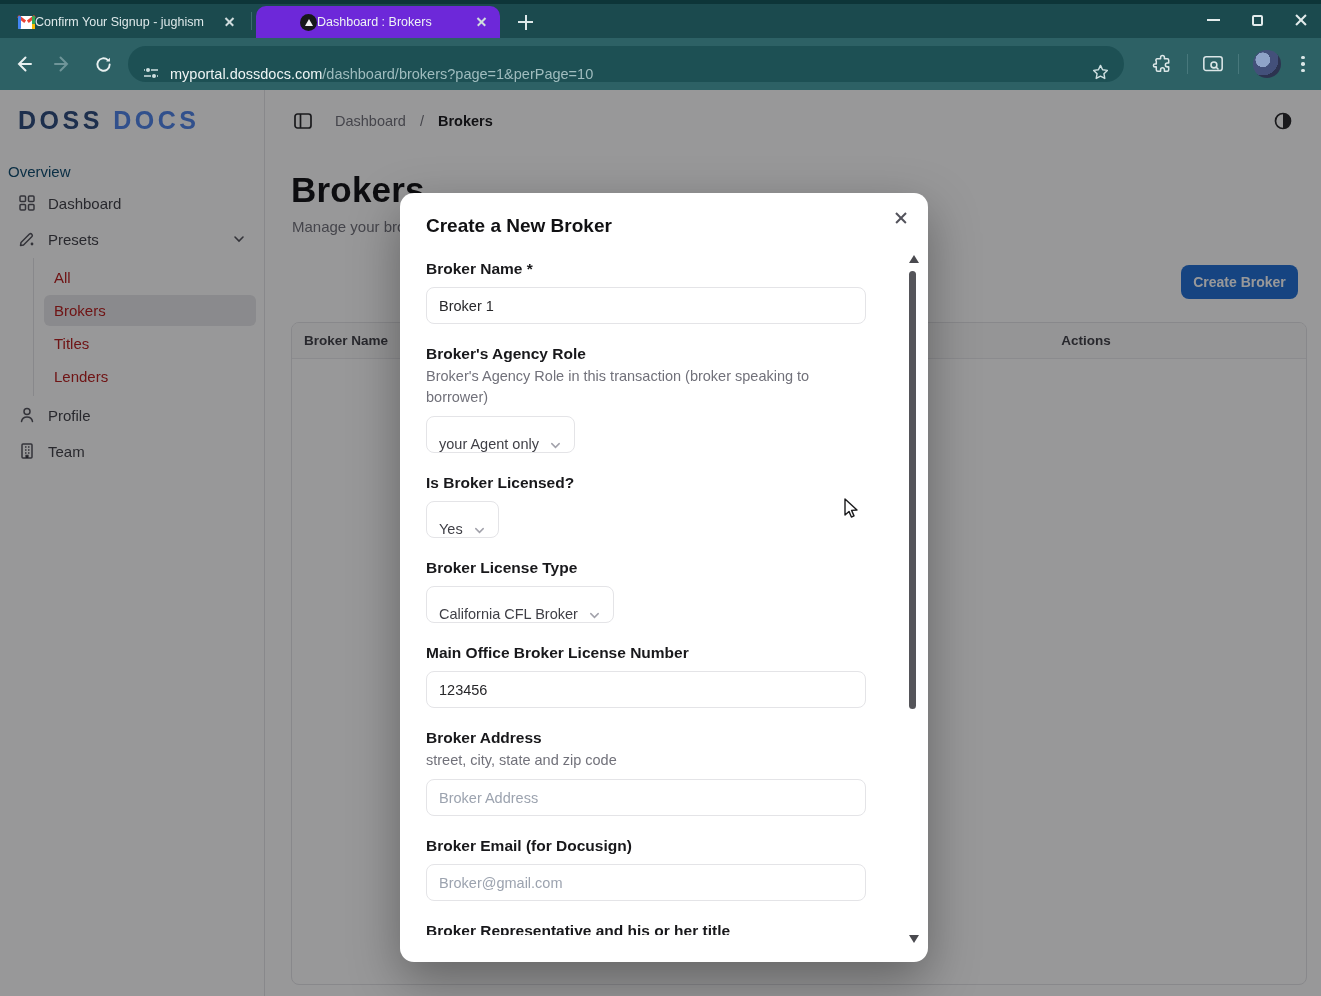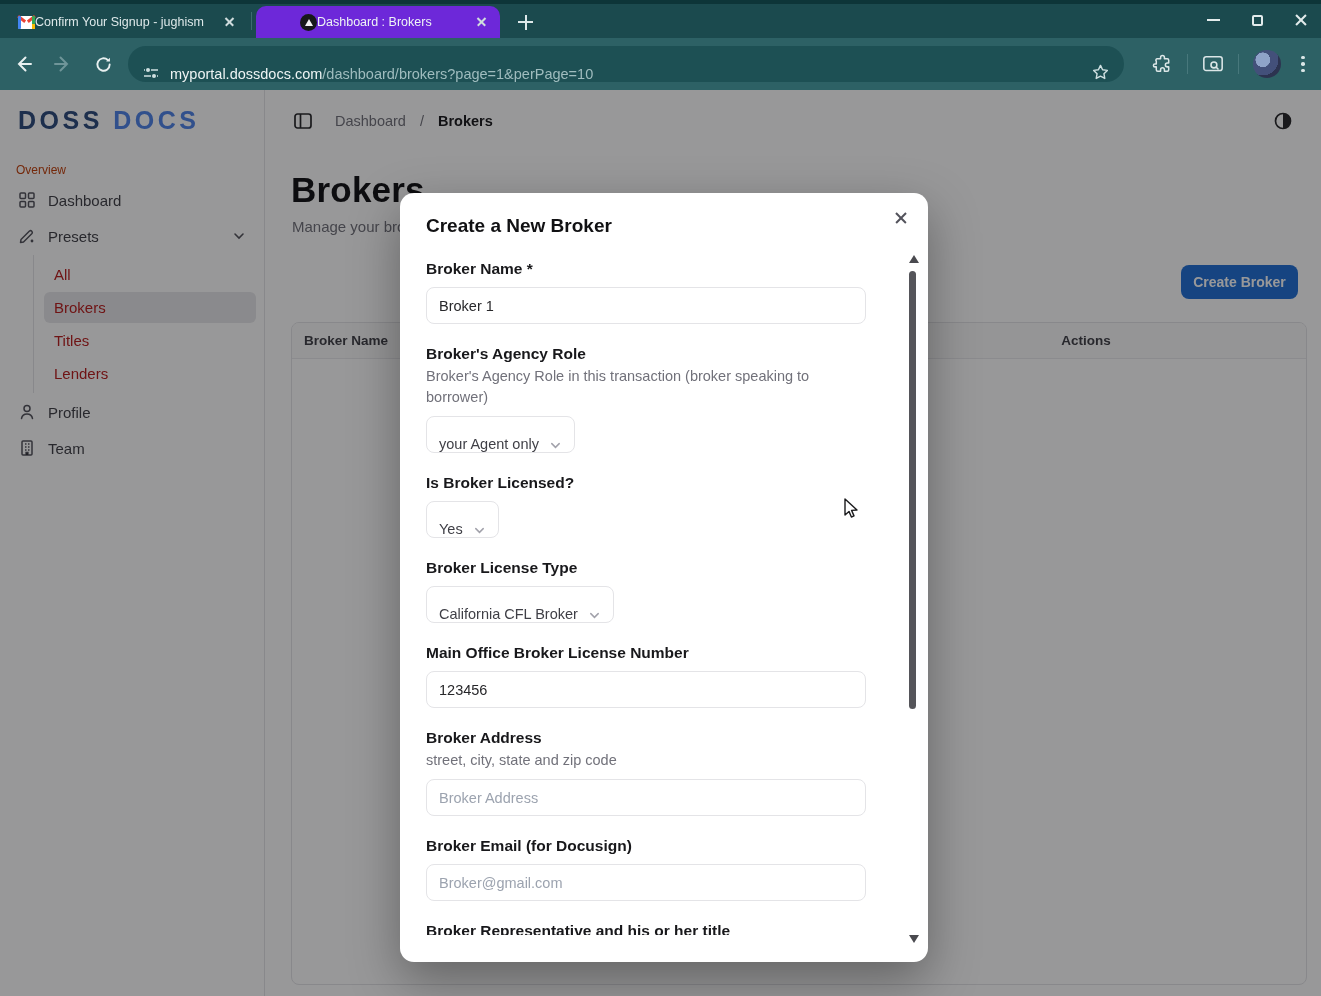--- a/index.html
+++ b/index.html
@@ -56,21 +56,21 @@
   .avatar { width:28px; height:28px; border-radius:50%;
     background:radial-gradient(circle at 35% 35%, #8fa3c8 0 28%, #43507a 29% 60%, #2c3350 61% 100%); }
   .kebab { width:16px; height:22px; display:flex; flex-direction:column; align-items:center; justify-content:center; gap:3px; }
   .kebab i { width:3.5px; height:3.5px; border-radius:50%; background:#dbe6e7; }
 
   
   .page { position:absolute; left:0; top:90px; width:1321px; height:906px; background:#fff; }
   .sidebar { position:absolute; left:0; top:0; width:265px; height:100%; background:#fff; border-right:1px solid #e4e4e7; }
   .logo { padding:16px 0 0 18px; font-size:25px; font-weight:bold; letter-spacing:3.5px; white-space:nowrap; }
   .logo .p1 { color:#2c4a7c; } .logo .p2 { color:#4f83e8; }
-  .section-label { margin:28px 0 6px 16px; font-size:12px; color:#c2410c; }
+  .section-label { margin:28px 0 6px 8px; font-size:15px; color:#0c4a6e; }
   .nav-item { display:flex; align-items:center; gap:12px; margin:2px 8px; padding:8px 10px; border-radius:6px;
     font-size:15px; color:#3f3f46; }
   .nav-item svg { flex:none; }
   .nav-item .chev { margin-left:auto; }
   .nav-children { position:relative; margin-left:33px; border-left:1px solid #e4e4e7; padding:2px 0; }
   .nav-child { margin:2px 8px 2px 10px; padding:7px 10px; border-radius:6px; font-size:15px; color:#b91c1c; }
   .nav-child.active { background:#e7e7ea; }
 
   .main { position:absolute; left:265px; top:0; width:1056px; height:100%; }
   .main-header { display:flex; align-items:center; height:62px; padding:0 28px; }

